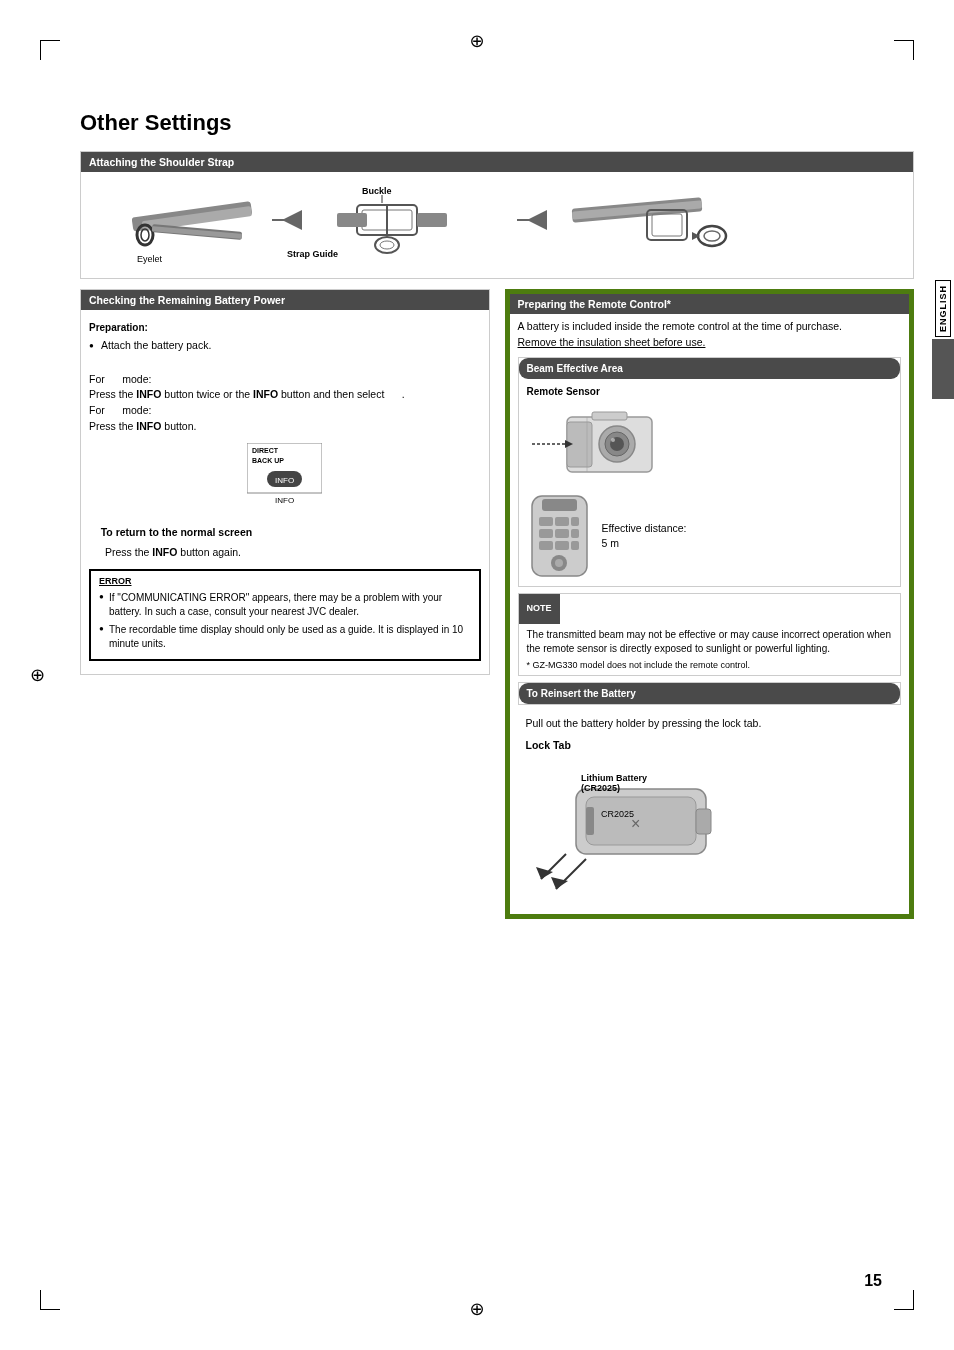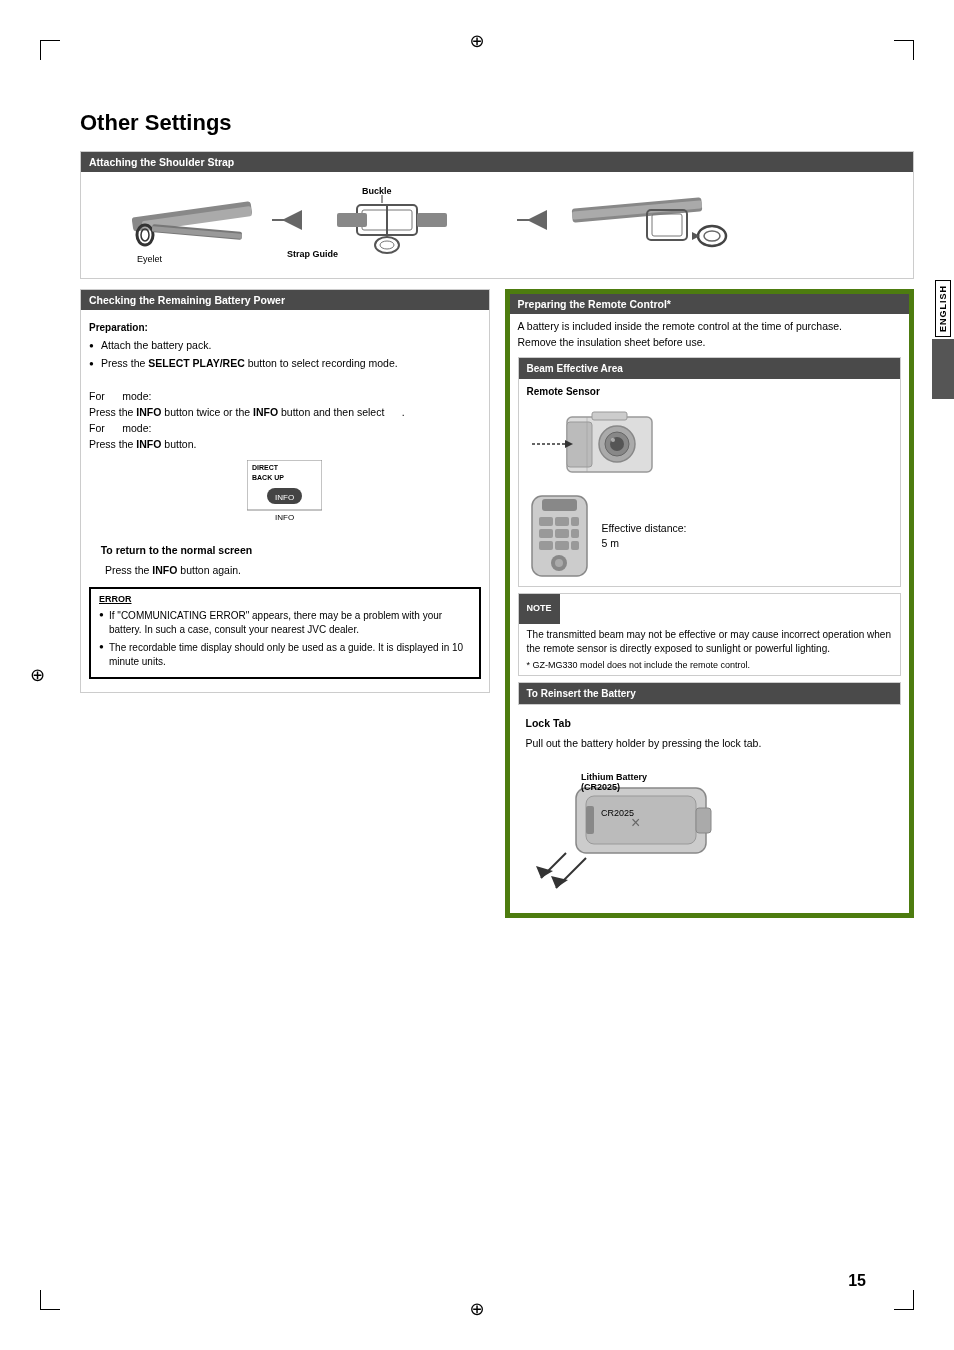--- a/index.html
+++ b/index.html
@@ -22,21 +22,21 @@
 
     
     .reg-top { position: absolute; top: 30px; left: 50%; transform: translateX(-50%); font-size: 18px; }
     .reg-bottom { position: absolute; bottom: 30px; left: 50%; transform: translateX(-50%); font-size: 18px; }
     .reg-left { position: absolute; top: 50%; left: 30px; transform: translateY(-50%); font-size: 18px; }
 
     
     .page-number {
       position: absolute;
       bottom: 60px;
-      right: 88px;
+      right: 72px;
       font-size: 16px;
       font-weight: bold;
     }
 
     
     .english-sidebar {
       position: absolute;
       right: 0;
       top: 280px;
       width: 22px;
@@ -154,20 +154,21 @@
     .sub-section-box {
       border: 1px solid #ccc;
       margin: 6px 0;
     }
     .sub-section-header {
       background: #4a4a4a;
       color: #fff;
       padding: 3px 8px;
       font-size: 10px;
       font-weight: bold;
+      border-radius: 9px;
     }
     .sub-section-content {
       padding: 5px 8px;
       font-size: 10.5px;
     }
 
     
     .note-box {
       border: 1px solid #ccc;
       margin: 5px 0;
@@ -338,21 +339,20 @@
   </div>
 
   <div class="two-col">
 
     <div class="col-left">
       <div class="battery-section">
         <div class="section-header">Checking the Remaining Battery Power</div>
         <div class="battery-content">
           <div style="font-weight:bold; font-size:10px; margin-bottom:3px;">Preparation:</div>
           <div class="bullet-item">Attach the battery pack.</div>
-          <div class="bullet-item">Press the <strong>SELECT PLAY/REC</strong> button to select recording mode.</div>
           <br>
           <div style="font-size:10.5px; line-height:1.5;">For &nbsp;&nbsp;&nbsp;&nbsp; mode:</div>
           <div style="font-size:10.5px; line-height:1.5;">Press the <strong>INFO</strong> button twice or the <strong>INFO</strong> button and then select &nbsp;&nbsp;&nbsp;&nbsp; .</div>
           <div style="font-size:10.5px; line-height:1.5;">For &nbsp;&nbsp;&nbsp;&nbsp; mode:</div>
           <div style="font-size:10.5px; line-height:1.5;">Press the <strong>INFO</strong> button.</div>
 
           
           <div class="info-illustration">
 
             <div style="text-align:center;">
@@ -384,21 +384,21 @@
           </div>
         </div>
       </div>
     </div>
 
     <div class="col-right">
       <div class="remote-section">
         <div class="section-header">Preparing the Remote Control*</div>
         <div class="remote-content">
           <div style="font-size:10.5px; line-height:1.5;">A battery is included inside the remote control at the time of purchase.</div>
-          <div style="font-size:10.5px; line-height:1.5; margin-bottom:4px;">Remove the insulation sheet before use.</div>
+          <div style="font-size:10.5px; line-height:1.5; margin-bottom:4px;text-decoration:underline;">Remove the insulation sheet before use.</div>
 
           <div class="sub-section-box">
             <div class="sub-section-header">Beam Effective Area</div>
             <div class="sub-section-content">
 
               <div style="display:flex; align-items:flex-start; gap:8px; margin-bottom:5px;">
                 <div style="flex:1;">
                   <div style="font-size:10px; font-weight:bold; margin-bottom:3px;">Remote Sensor</div>
                   
                   <svg width="130" height="80" viewBox="0 0 130 80">
@@ -455,22 +455,22 @@
             <div class="note-content">
               <div style="margin-bottom:3px;">The transmitted beam may not be effective or may cause incorrect operation when the remote sensor is directly exposed to sunlight or powerful lighting.</div>
               <div style="font-size:9px;">* GZ-MG330 model does not include the remote control.</div>
             </div>
           </div>
 
           <div class="sub-section-box">
             <div class="sub-section-header">To Reinsert the Battery</div>
           </div>
           <div class="battery-reinsert">
+            <div style="margin-bottom:6px; font-size:10.5px;">Pull out the battery holder by pressing the lock tab.</div>
             <div style="font-size:10.5px; font-weight:bold; margin-bottom:4px;">Lock Tab</div>
-            <div style="margin-bottom:6px; font-size:10.5px;">Pull out the battery holder by pressing the lock tab.</div>
 
             <div style="position:relative; margin-top:5px;">
               <svg width="200" height="140" viewBox="0 0 200 140">
 
                 <rect x="50" y="30" width="130" height="65" rx="10" fill="#ccc" stroke="#888" stroke-width="1.5"></rect>
 
                 <rect x="60" y="38" width="110" height="48" rx="8" fill="#bbb" stroke="#999" stroke-width="1"></rect>
 
                 <rect x="60" y="48" width="8" height="28" rx="2" fill="#888"></rect>
 

